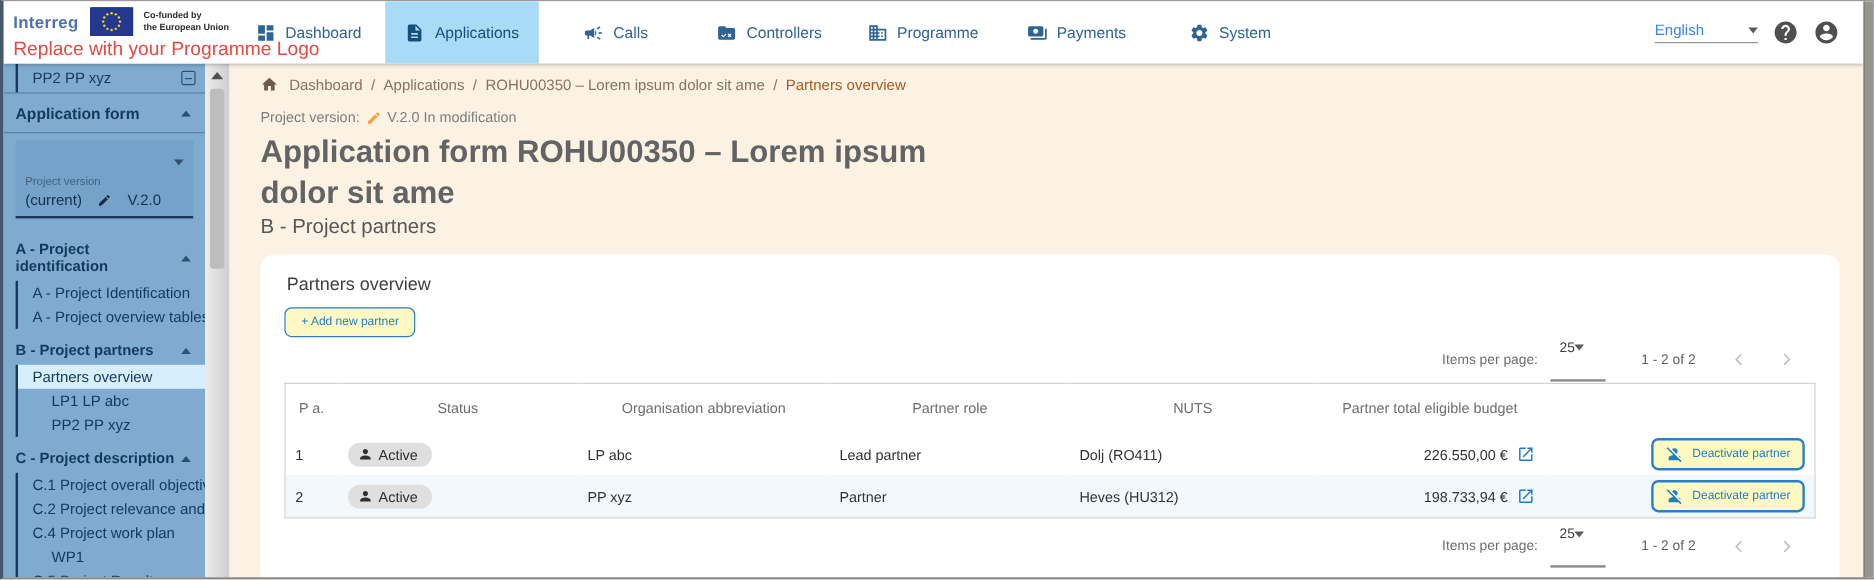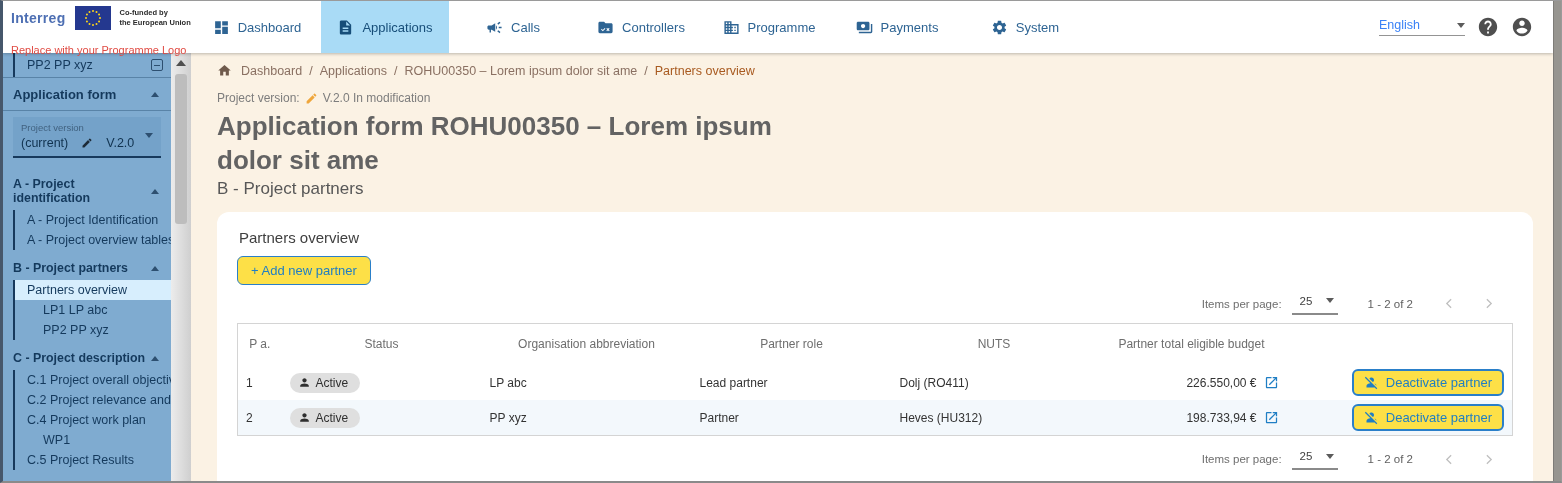--- a/index.html
+++ b/index.html
@@ -9,21 +9,21 @@
           border:1px solid #9a9a9a; border-left:3px solid #46576b; border-bottom:2px solid #8a8a8a; }
 
   
   .header { position:absolute; top:0; left:0; right:8px; height:52px; background:#ffffff;
             box-shadow:0 1px 3px rgba(0,0,0,.25); z-index:5; }
   .logo-block { position:absolute; left:8px; top:5px; }
   .brand-row { display:flex; align-items:center; gap:9px; }
   .brand { font-size:14px; font-weight:700; color:#4D6FB3; letter-spacing:.3px; }
   .eu-flag { width:36px; height:24px; background:#24388F; flex:0 0 auto; }
   .eu-label { font-size:7.5px; font-weight:700; color:#2b2b2b; line-height:1.3; }
-  .logo-note { color:#E04A42; font-size:11px; margin-top:14px; }
+  .logo-note { color:#E04A42; font-size:16px; margin-top:3px; }
 
   .topnav { position:absolute; left:190px; top:0; height:52px; display:flex; }
   .nav-item { width:128px; height:52px; display:flex; align-items:center; justify-content:center;
               gap:8px; color:#2E6493; font-size:13px; cursor:pointer; }
   .nav-item .nicon { display:flex; color:#2E6493; }
   .nav-item.active { background:#A9DBF6; color:#174E79; }
   .nav-item.active .nicon { color:#174E79; }
 
   .header-right { position:absolute; right:20px; top:0; height:52px; display:flex; align-items:center; gap:12px; }
   .lang-select { width:86px; display:flex; justify-content:space-between; align-items:center;
@@ -48,21 +48,21 @@
                  display:flex; align-items:center; justify-content:space-between; cursor:pointer; }
   .minus-box { width:12px; height:12px; border:1.4px solid #2d4f70; border-radius:2px; position:relative; }
   .minus-box::after { content:""; position:absolute; left:2px; right:2px; top:4.5px; height:1.6px; background:#2d4f70; }
   .sb-divider { height:1px; background:rgba(20,57,92,.35); }
   .sb-section { font-weight:700; font-size:13px; padding:9px 12px 8px 10px; display:flex;
                 align-items:center; justify-content:space-between; cursor:pointer; }
   .chev-up { width:0; height:0; border-left:4.5px solid transparent; border-right:4.5px solid transparent;
              border-bottom:5px solid #2d4f70; }
   .version-box { margin:6px 10px 12px 10px; background:#74A2C9; border-bottom:2px solid #17395C;
                  padding:5px 6px 6px 8px; position:relative; cursor:pointer; }
-  .version-label { font-size:9.5px; color:#416280; }
+  .version-label { font-size:9.5px; color:#416280;margin-top:24px; }
   .version-value { font-size:12.5px; margin-top:3px; display:flex; align-items:center; gap:13px; color:#10324f; }
   .version-box .caret-down { position:absolute; right:8px; top:16px; border-top-color:#2d4f70; }
   .sb-group-title { font-weight:700; font-size:12.4px; padding:7px 12px 5px 10px; display:flex;
                     align-items:center; justify-content:space-between; cursor:pointer; }
   .sb-children { margin-left:10px; border-left:2px solid #17395C; margin-bottom:4px; }
   .sb-item { padding:2.5px 4px 2.5px 12px; line-height:15px; cursor:pointer; white-space:nowrap; }
   .sb-item.lvl2 { padding-left:28px; }
   .sb-item.selected { background:#D7EEFD; }
 
   
@@ -76,29 +76,29 @@
 
   .version-line { margin-top:13px; font-size:12px; color:#7D7D7D; display:flex; align-items:flex-end; gap:5px; }
   .pencil-orange { color:#EFA63B; display:flex; }
   .pencil-dark { color:#1d2b38; display:flex; }
 
   .page-title { margin-top:4px; font-size:26px; font-weight:700; color:#636363; line-height:1.32; max-width:560px; }
   .page-subtitle { font-size:17px; color:#575757; margin-top:1px; }
 
   .card { margin-top:13px; background:#ffffff; border-radius:12px; padding:14px 20px 14px 20px; }
   .card-heading { font-size:15px; color:#3F3F3F; margin:3px 0 10px 2px; }
-  .btn-outline { display:inline-flex; align-items:center; gap:7px; background:#fde047; color:#1F7EC4;
-                 border:1.5px solid #2A7FC9; border-radius:6px; font-size:13px; padding:6px 13px; cursor:pointer;
+  .btn-outline { display:inline-flex; align-items:center; gap:7px; background:#fef9c3; color:#1F7EC4;
+                 border:1.5px solid #2A7FC9; border-radius:6px; font-size:10px; padding:6px 13px; cursor:pointer;
                  font-family:inherit; }
   .btn-outline.thick { border-width:2px; padding:4px 10px; }
   .pager { display:flex; align-items:center; justify-content:flex-end; gap:0; height:38px;
            font-size:11.5px; color:#6E6E6E; padding-right:14px; }
   .pager .ipp-label { margin-right:10px; }
-  .pager .ipp-select { width:46px; display:flex; align-items:center; justify-content:space-between;
-                       border-bottom:2px solid #8a8a8a; padding:2px 4px 6px 8px; color:#3f3f3f; cursor:pointer; }
+  .pager .ipp-select { width:46px; display:flex; align-items:center; 
+                       border-bottom:2px solid #8a8a8a; padding:2px 4px 20px 8px; color:#3f3f3f; cursor:pointer; }
   .pager .range { margin:0 26px 0 30px; color:#5f5f5f; }
   .pg-chev { display:flex; color:#BFBFBF; cursor:pointer; padding:4px; }
   .pg-chev + .pg-chev { margin-left:18px; }
 
   table.partners { width:100%; border-collapse:collapse; table-layout:fixed;
                    border:1px solid #D4D4D4; font-size:12px; color:#333; }
   table.partners th { font-weight:400; color:#6e6e6e; text-align:center; padding:6px 8px; height:42px; vertical-align:middle; }
   table.partners td { padding:4px 8px; height:32px; vertical-align:middle; }
   table.partners tbody tr:nth-child(even) { background:#F3F8FC; }
   th.col-num { width:44px; padding-left:14px; word-break:break-all; line-height:1.3; }

